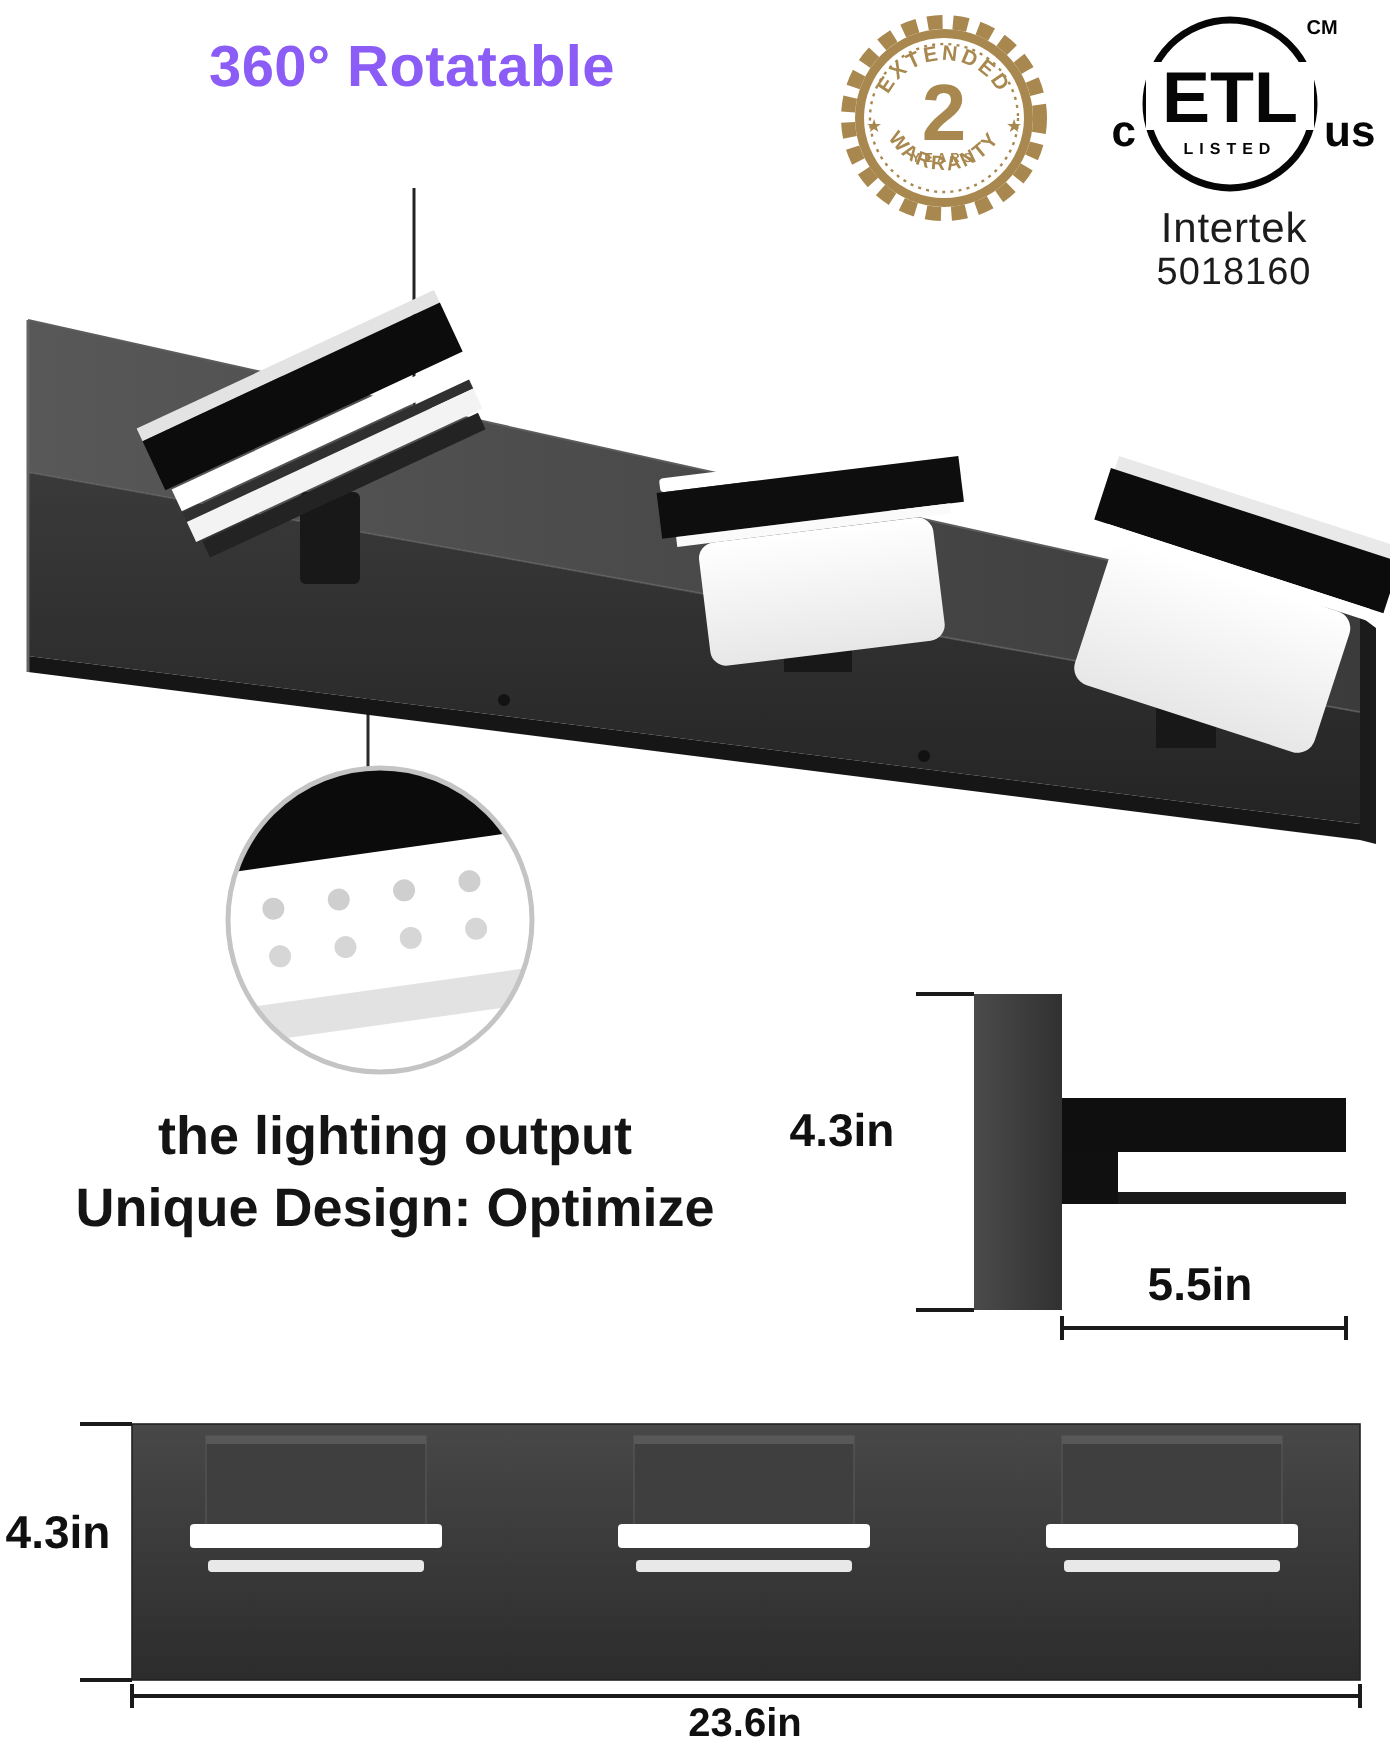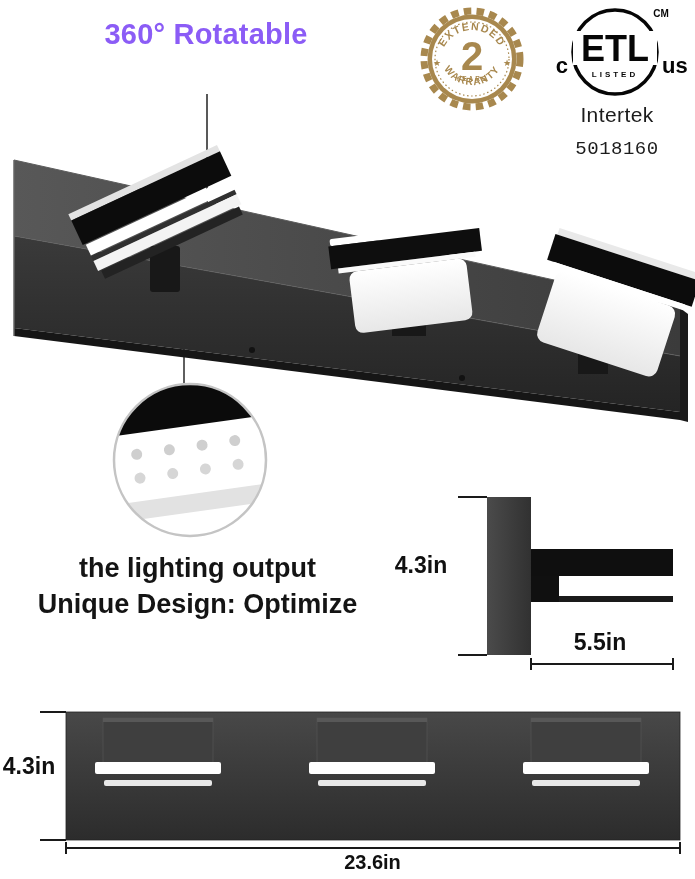--- a/index.html
+++ b/index.html
@@ -180,21 +180,21 @@
       <line x1="66" y1="842" x2="66" y2="854" stroke="#1a1a1a" stroke-width="2"></line>
       <line x1="680" y1="842" x2="680" y2="854" stroke="#1a1a1a" stroke-width="2"></line>
     </g>
   </svg>
 
   <div class="abs title" style="left:76px;top:16px;width:260px;">
     <div>360° Rotatable</div>
   </div>
 
   <div class="abs brand" style="left:558px;top:86px;width:118px;margin-top:17px;">Intertek</div>
-  <div class="abs certnum" style="left:558px;top:138px;width:118px;font-family:Liberation Mono, monospace;">5018160</div>
+  <div class="abs certnum" style="left:558px;top:126px;width:118px;">5018160</div>
 
   <div class="abs callout" style="left:5px;top:550px;width:385px;">
     <div>the lighting output</div>
     <div>Unique Design: Optimize</div>
   </div>
 
   <div class="abs dim dim-r" style="left:386px;top:552px;width:70px;">4.3in</div>
   <div class="abs dim dim-c" style="left:525px;top:629px;width:150px;">5.5in</div>
 
   <div class="abs dim dim-r" style="left:0px;top:753px;width:58px;">4.3in</div>

